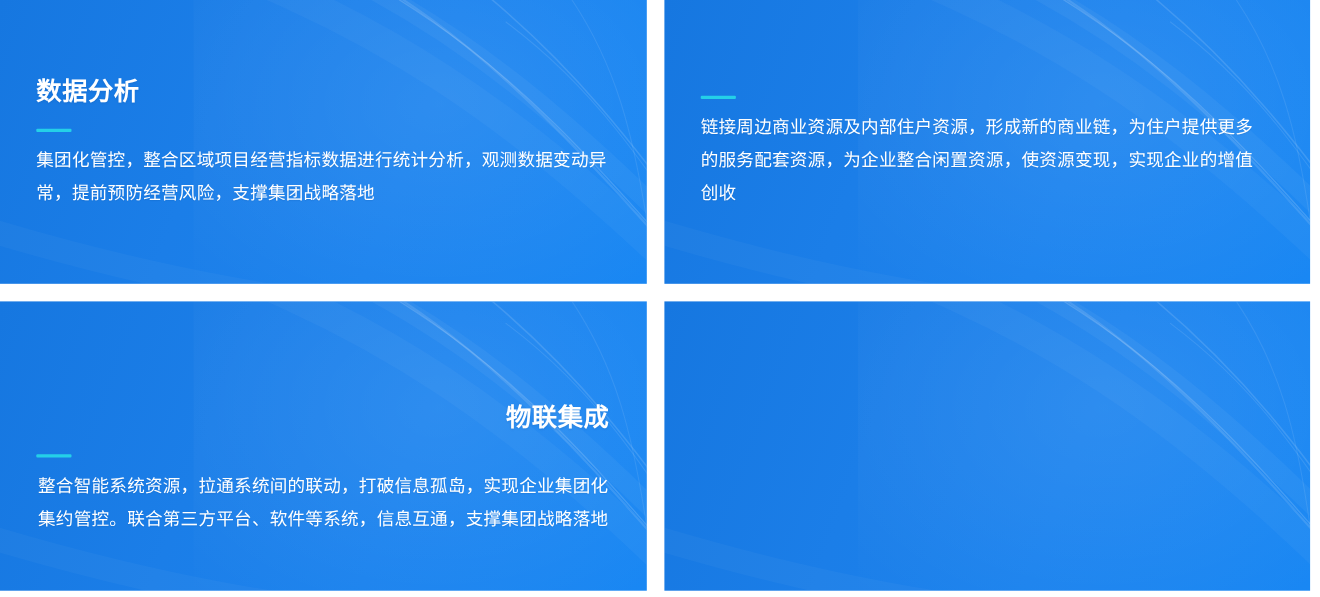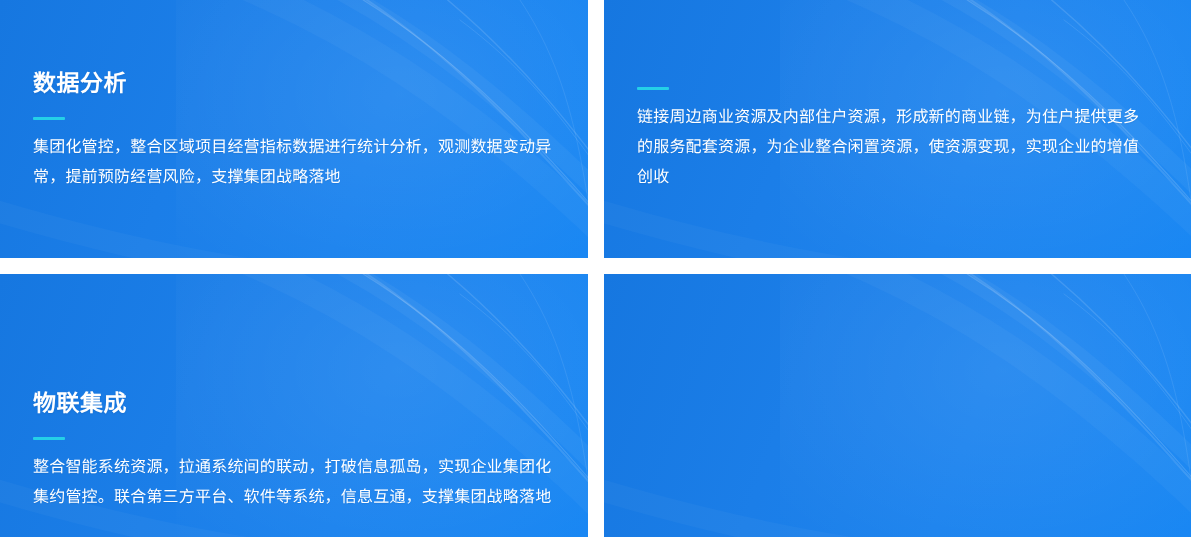--- a/index.html
+++ b/index.html
@@ -99,21 +99,22 @@
     letter-spacing: 0.2px;
     max-width: 520px;
     text-shadow: 0 1px 1px rgba(0,40,90,0.10);
   }
 
   
   .col-right .card-desc {
     max-width: 512px;
   }
   .row-bottom .card-content {
-    padding-top: 114px;
+    padding-top: 90px;
+    text-align: right;
   }
 </style>
 </head>
 <body>
 
 <div id="card-grid">
 
   <div class="feature-card col-left row-top">
     <div class="card-sheen"></div>
     <div class="card-arcs">

